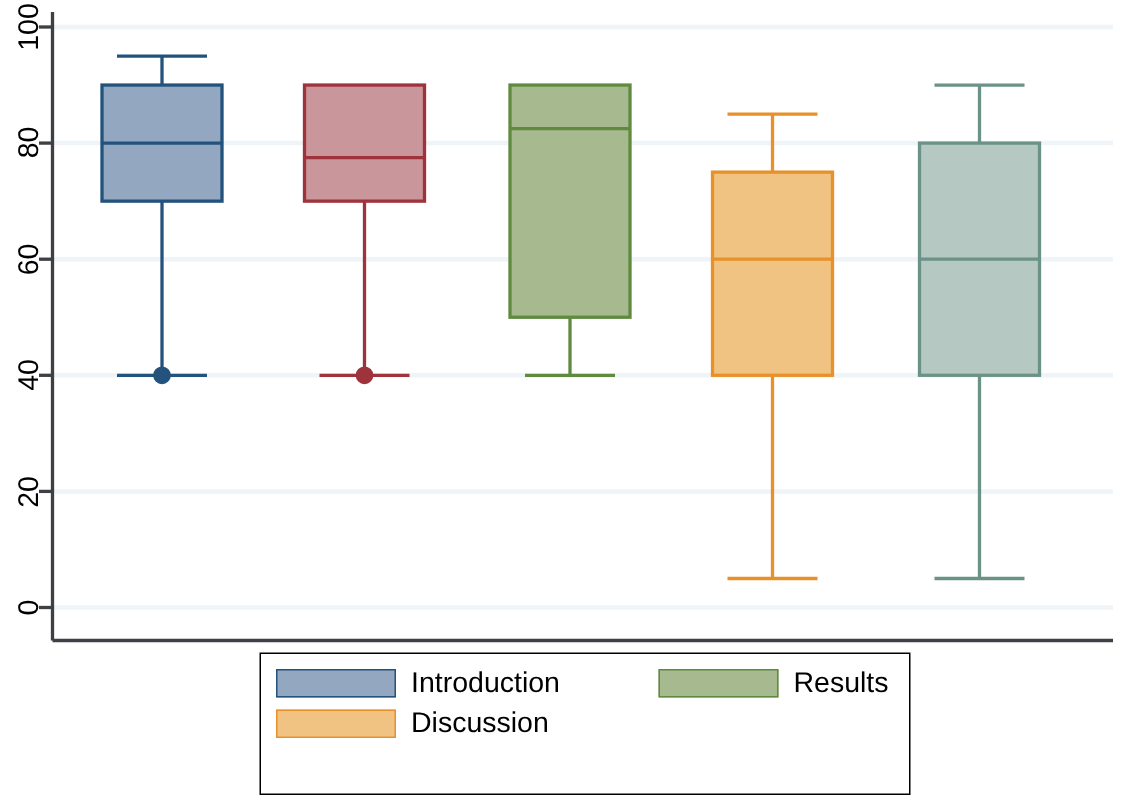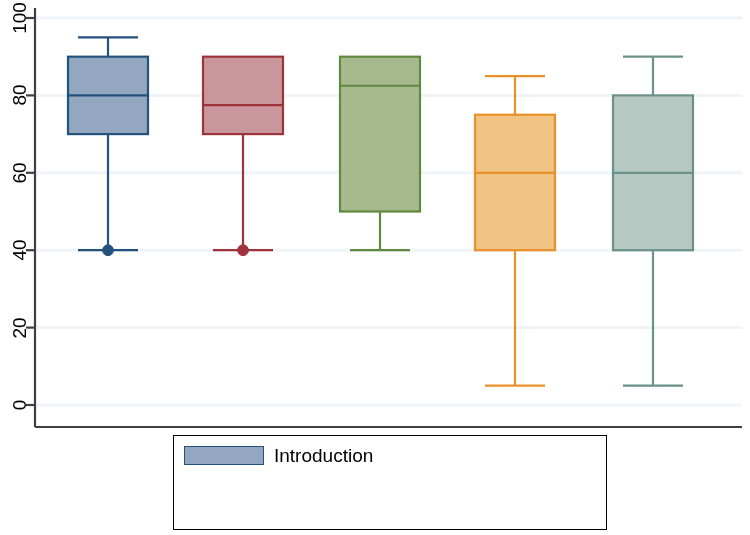--- a/index.html
+++ b/index.html
@@ -147,17 +147,25 @@
       <div class="ytick-label" style="width: 56px; height: 22px; left: -7px; top: 316.6px;">20</div>
       <div class="ytick-label" style="width: 56px; height: 22px; left: -7px; top: 394px;">0</div>
     </div>
 
   <div id="legend-box">
     <div class="legend-grid" id="legend-grid">
         <div class="legend-entry">
           <span class="legend-swatch" style="background: rgb(147, 167, 192); border-color: rgb(35, 82, 124);"></span>
           <span class="legend-label">Introduction</span>
         </div>
+        <div class="legend-entry">
+          <span class="legend-swatch" style="background: rgb(167, 185, 143); border-color: rgb(95, 138, 63);"></span>
+          <span class="legend-label">Results</span>
+        </div>
+        <div class="legend-entry">
+          <span class="legend-swatch" style="background: rgb(240, 195, 130); border-color: rgb(232, 145, 42);"></span>
+          <span class="legend-label">Discussion</span>
+        </div>
         <div></div>
       </div>
   </div>
 
 </div>
 
 </body></html>

